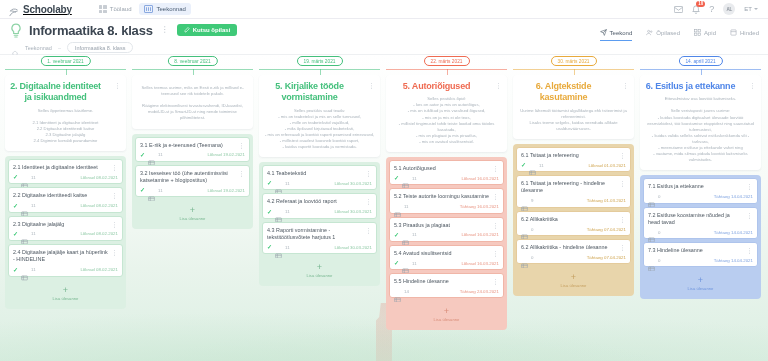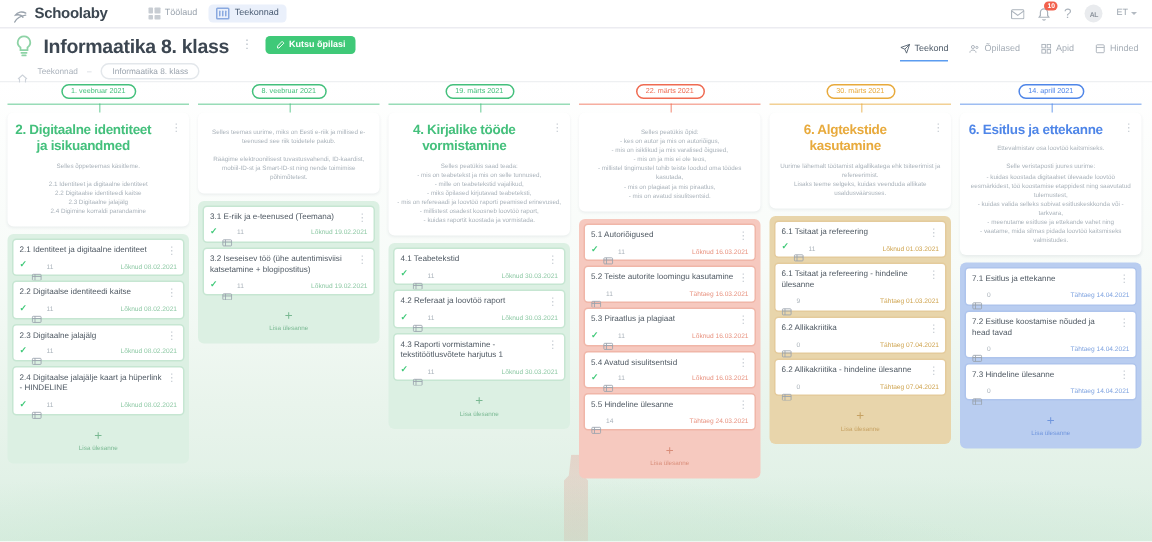--- a/index.html
+++ b/index.html
@@ -12,21 +12,21 @@
 
   
   .topnav {
     height: 19px;
     background: #ffffff;
     border-bottom: 1px solid #ececf1;
     display: flex; align-items: center;
     padding: 0 8px;
     position: relative;
   }
-  .brand { display: flex; align-items: flex-start; gap: 4px; }
+  .brand { display: flex; align-items: flex-start; gap: 4px; text-decoration: underline; }
   .brand-mark { width: 11px; height: 11px; color: #9aa3ad; }
   .brand-name { font-size: 10px; font-weight: 700; color: #3b4650; letter-spacing: -0.2px; }
 
   .navtabs { display: flex; align-items: center; gap: 3px; margin-left: 22px; }
   .navtab {
     display: flex; align-items: center; gap: 3px;
     padding: 2px 5px; border-radius: 3px;
     font-size: 6px; color: #9ba4ae; white-space: nowrap;
   }
   .navtab.active { background: #eaf0fb; color: #4a5c73; }
@@ -435,21 +435,21 @@
         </div>
       </div>
       <div class="col t-green">
         <div class="rail">
           <div class="rail-line"></div>
           <div class="rail-stub"></div>
           <div class="date-pill">19. märts 2021</div>
         </div>
         <div class="col-card">
           <div class="col-head">
-            <div class="col-title">4. Kirjalike tööde vormistamine</div>
+            <div class="col-title">5. Kirjalike tööde vormistamine</div>
             <div class="col-kebab">⋮</div>
           </div>
           <div class="col-desc">Selles peatükis saad teada:
 - mis on teabetekst ja mis on selle tunnused,
 - mille on teabetekstid vajalikud,
 - miks õpilased kirjutavad teabeteksti,
 - mis on refereaadi ja loovtöö raporti peamised erinevused,
 - millistest osadest koosneb loovtöö raport,
 - kuidas raportit koostada ja vormistada.</div>
         </div>
@@ -505,20 +505,24 @@
           </div>
         </div>
       </div>
       <div class="col t-red">
         <div class="rail">
           <div class="rail-line"></div>
           <div class="rail-stub"></div>
           <div class="date-pill">22. märts 2021</div>
         </div>
         <div class="col-card">
+          <div class="col-head">
+            <div class="col-title">5. Autoriõigused</div>
+            <div class="col-kebab">⋮</div>
+          </div>
           <div class="col-desc">Selles peatükis õpid:
 - kes on autor ja mis on autoriõigus,
 - mis on isiklikud ja mis varalised õigused,
 - mis on ja mis ei ole teos,
 - millistel tingimustel tohib teiste loodud oma töödes kasutada,
 - mis on plagiaat ja mis piraatlus,
 - mis on avatud sisulitsentsid.</div>
         </div>
         <div class="tasklist">
           <div class="task">

